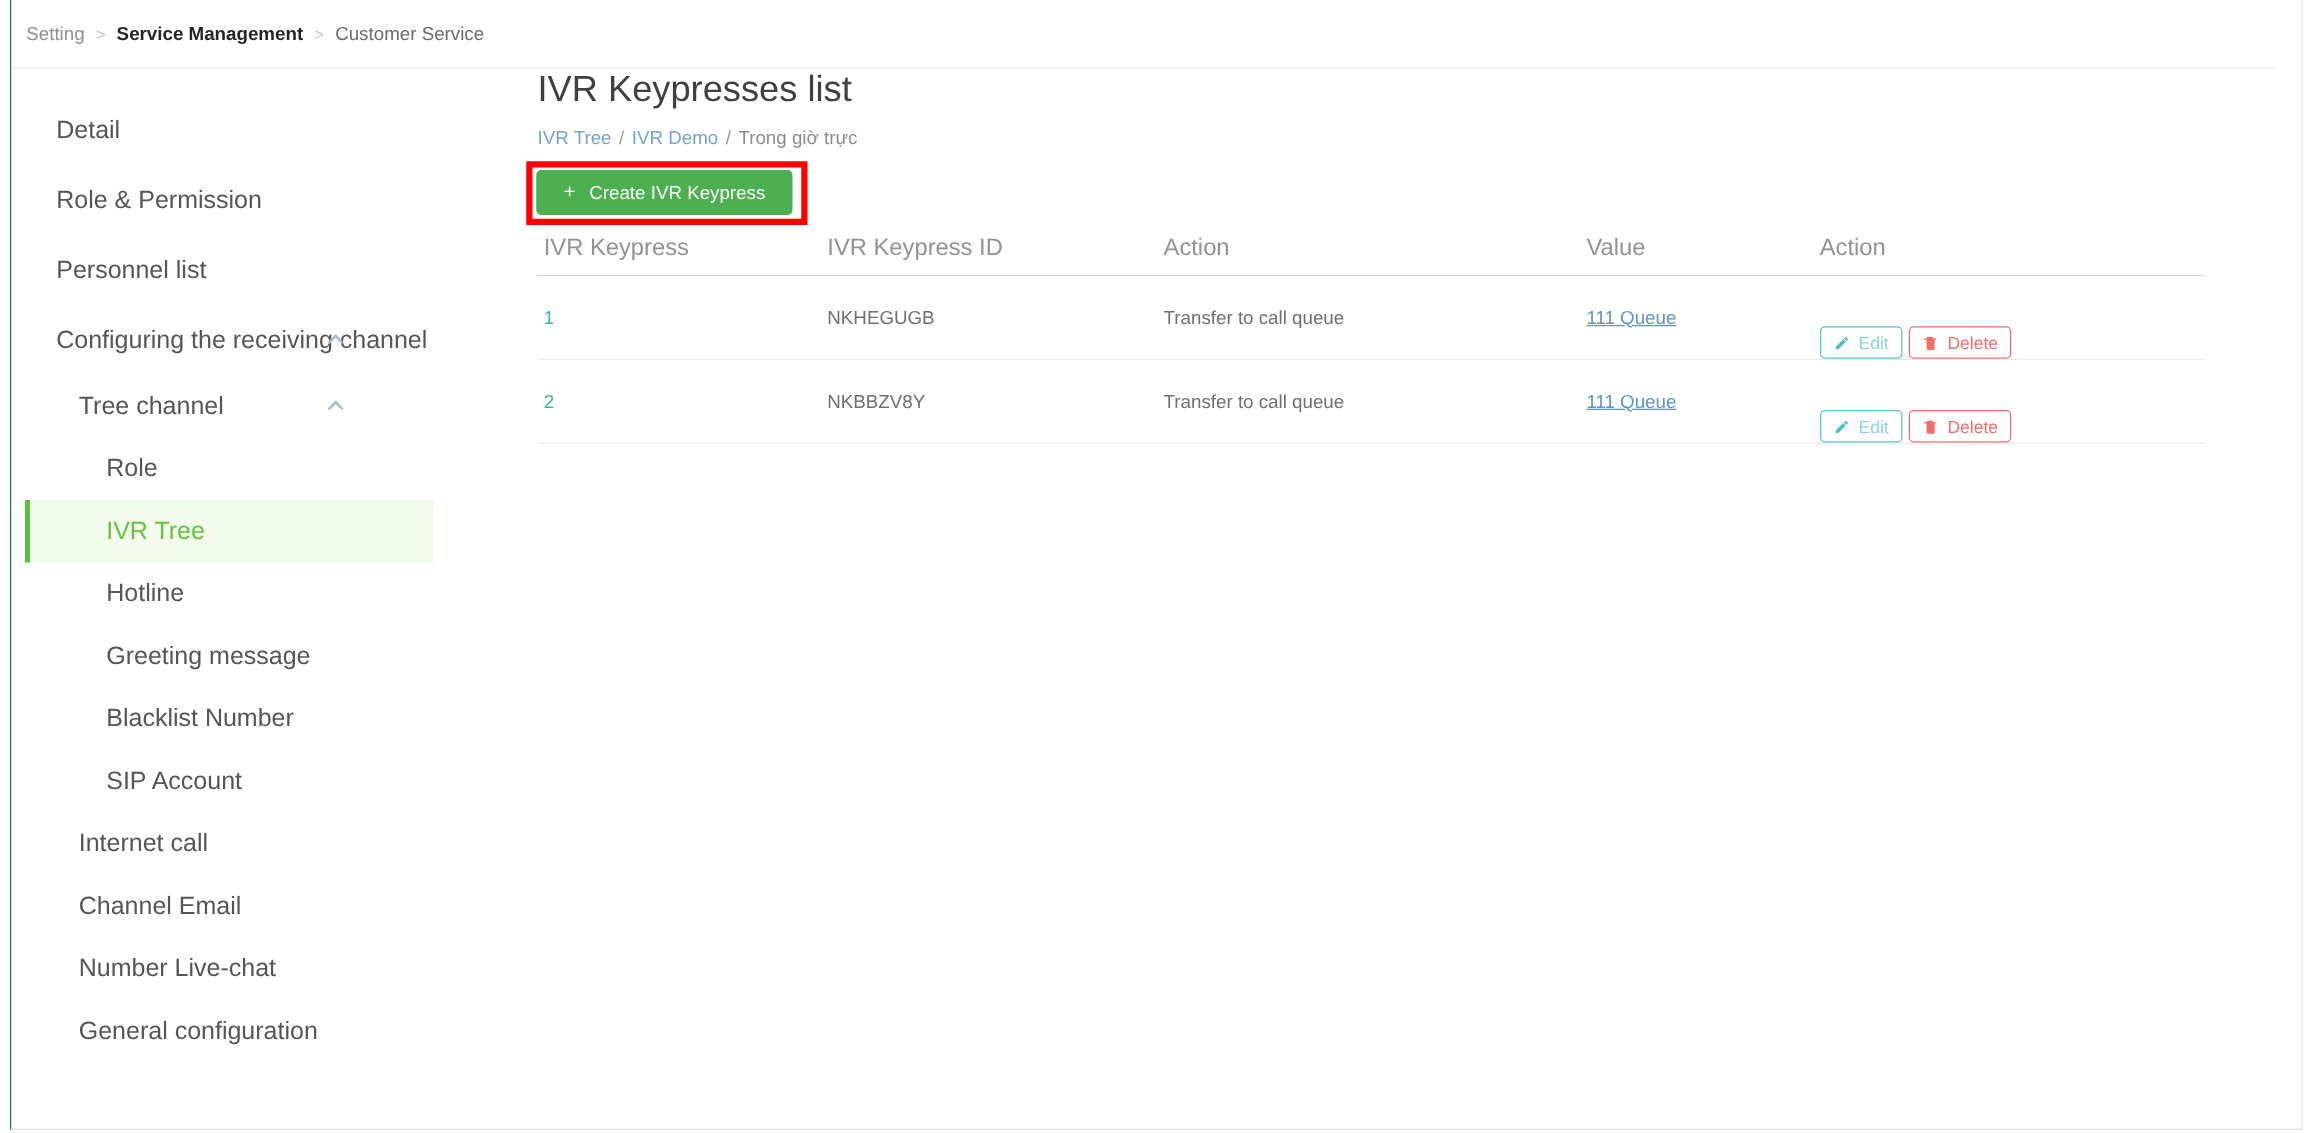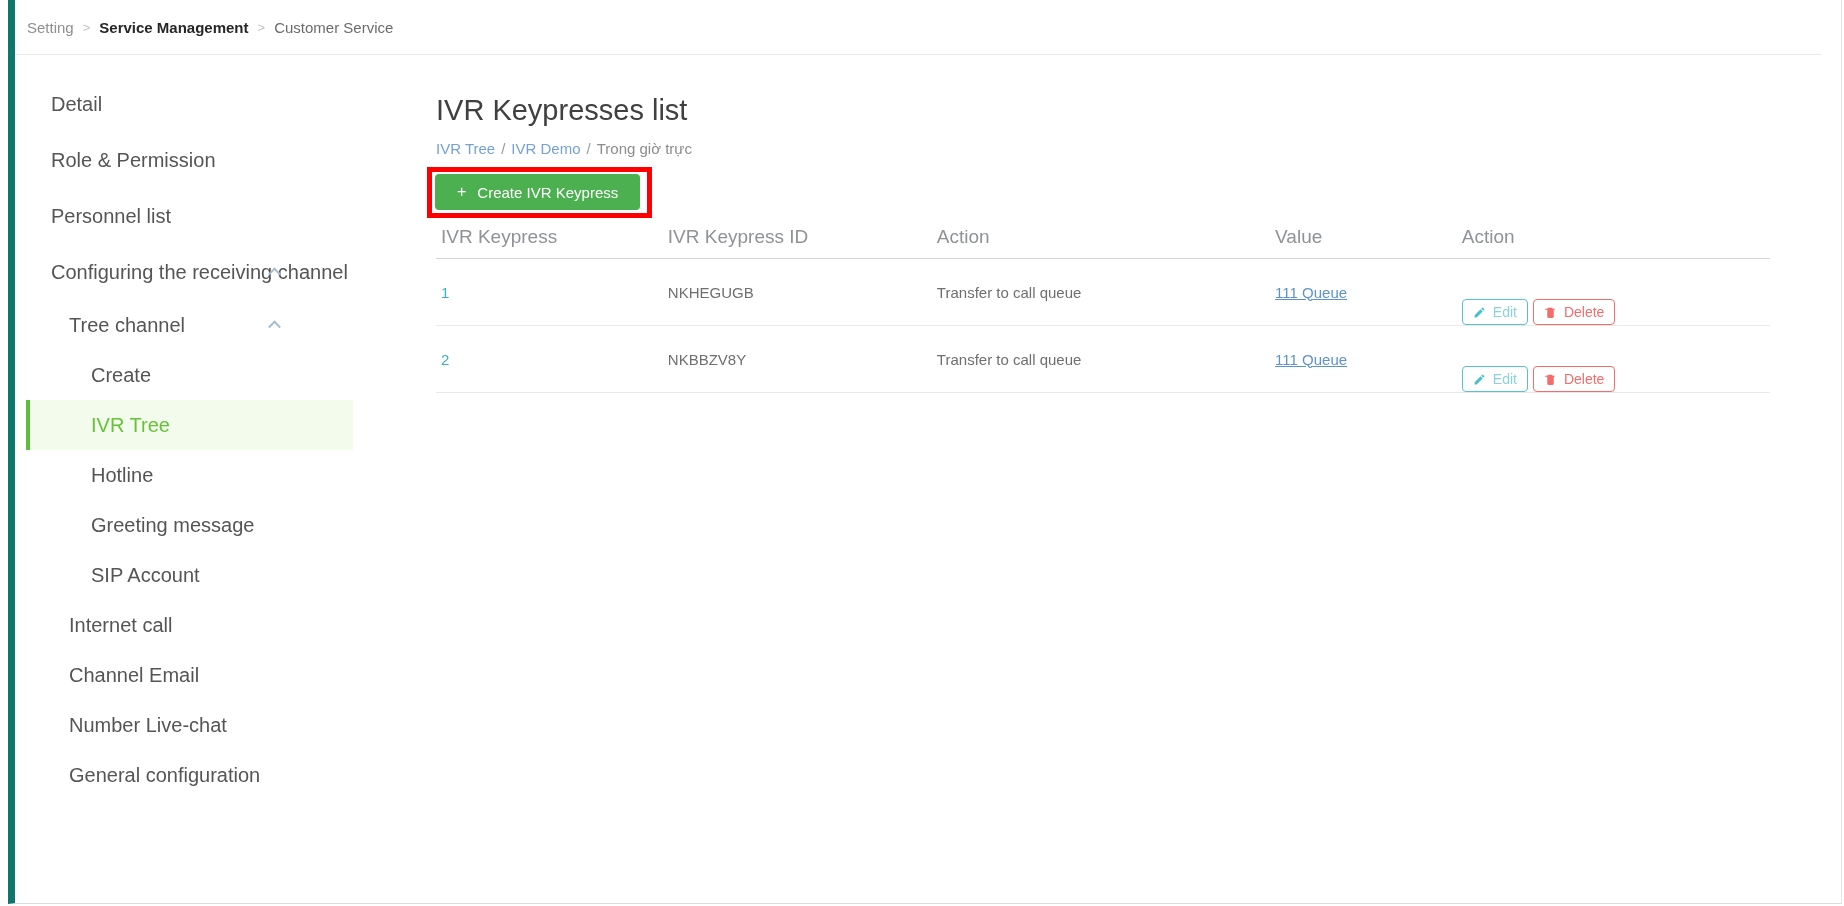--- a/index.html
+++ b/index.html
@@ -1,19 +1,19 @@
 <!DOCTYPE html>
 <html><head>
 <meta charset="utf-8">
 <style>
   * { margin:0; padding:0; box-sizing:border-box; }
   html,body { width:1844px; height:906px; background:#fff;
     font-family:"Liberation Sans","DejaVu Sans",sans-serif; color:#555; }
   .frame { position:absolute; left:8px; top:0; width:1834px; height:904px;
-    border-left:7px solid #0f766e; border-right:1px solid #e6e6e6; border-bottom:1px solid #dcdcdc;
+    border-left:1px solid #0f766e; border-right:1px solid #e6e6e6; border-bottom:1px solid #dcdcdc;
     background:#fff; overflow:hidden; }
 
   
   .topbar { height:55px; margin-right:20px; border-bottom:1px solid #e8e8e8;
     display:flex; align-items:center; padding-left:12px; font-size:15px; }
   .topbar .crumb { color:#8f8f8f; }
   .topbar .crumb.bold { color:#262626; font-weight:bold; }
   .topbar .crumb.last { color:#6b6b6b; }
   .topbar .sep { color:#c3c3c3; margin:0 9px; font-size:13px; }
 
@@ -28,21 +28,21 @@
   .side-item.lvl2 { padding-left:54px; }
   .side-item.lvl3 { padding-left:76px; }
   .side-item.active { background:#f2fbec; color:#67c23a;
     border-left:4px solid #5cbe3c; margin-left:11px; margin-right:7px; padding-left:61px; }
   .chev { position:absolute; left:255px; top:50%; width:9px; height:9px;
     border-left:2px solid #a5bccd; border-top:2px solid #a5bccd;
     transform:translateY(-30%) rotate(45deg); }
 
   
   .main { flex:1; padding-left:76px; }
-  .page-title { margin-top:38px; font-size:29px; line-height:34px; color:#404040; font-weight:400; }
+  .page-title { font-size:29px; line-height:34px; color:#404040; font-weight:400; }
   .sub-bc { margin-top:10px; height:22px; font-size:15px; color:#8c8c8c; display:flex; align-items:center; }
   .sub-bc a { color:#74a3d3; text-decoration:none; cursor:pointer; }
   .sub-bc .sep2 { margin:0 6px; color:#9a9a9a; }
 
   .annot { display:inline-block; margin-top:8px; margin-left:-9px;
     border:5px solid #ff0000; padding:2px 7px 3px 3px; }
   .btn-green { height:36px; background:#4caf50; color:#fff; border:none; border-radius:4px;
     font-size:15px; padding:0 22px; display:inline-flex; align-items:center; gap:11px;
     cursor:pointer; font-family:inherit; }
   .btn-green .plus { font-size:16px; }
@@ -93,30 +93,33 @@
         </div>
       <div class="side-item lvl1 tall">
         <span>Configuring the receiving channel</span>
         <span class="chev"></span>
       </div>
       <div class="side-item lvl2">
         <span>Tree channel</span>
         <span class="chev"></span>
       </div>
       <div class="side-item lvl3">
-          <span>Create</span>
+          <span>Role</span>
         </div>
       <div class="side-item lvl3 active">
           <span>IVR Tree</span>
         </div>
       <div class="side-item lvl3">
           <span>Hotline</span>
         </div>
       <div class="side-item lvl3">
           <span>Greeting message</span>
+        </div>
+      <div class="side-item lvl3">
+          <span>Blacklist Number</span>
         </div>
       <div class="side-item lvl3">
           <span>SIP Account</span>
         </div>
       <div class="side-item lvl2">
           <span>Internet call</span>
         </div>
       <div class="side-item lvl2">
           <span>Channel Email</span>
         </div>

